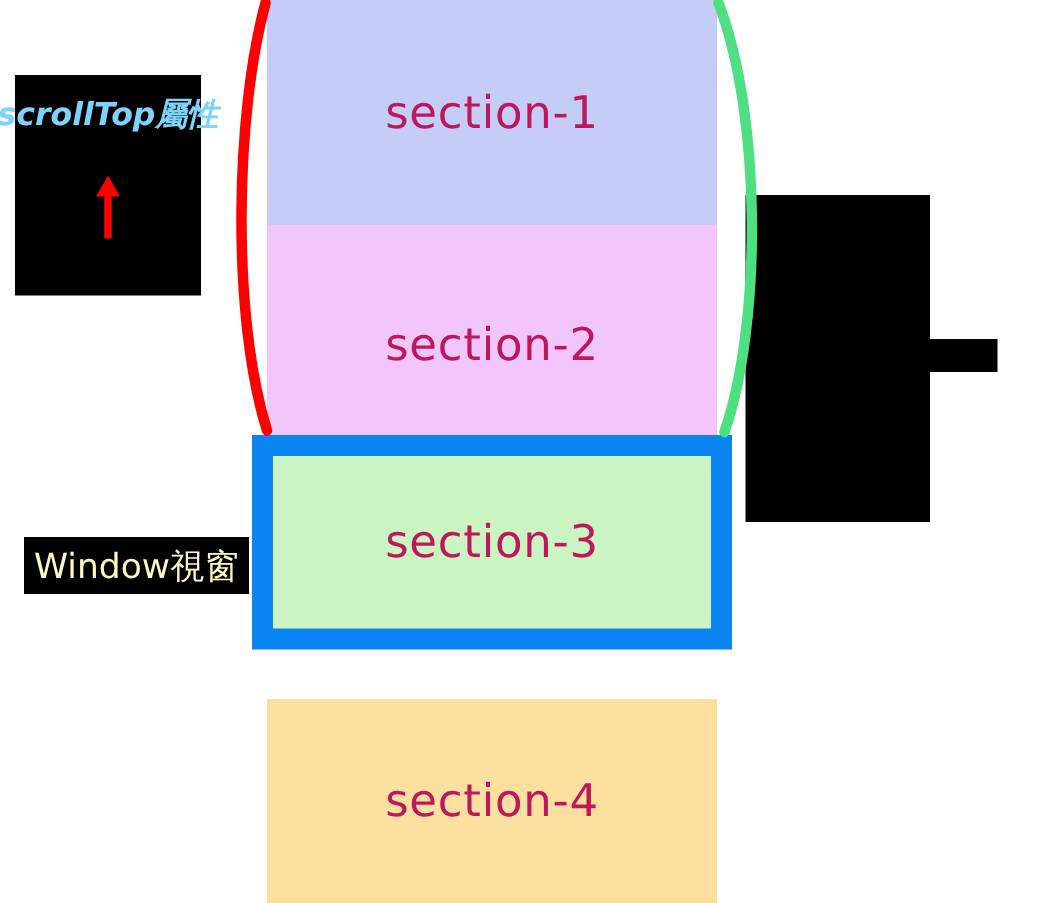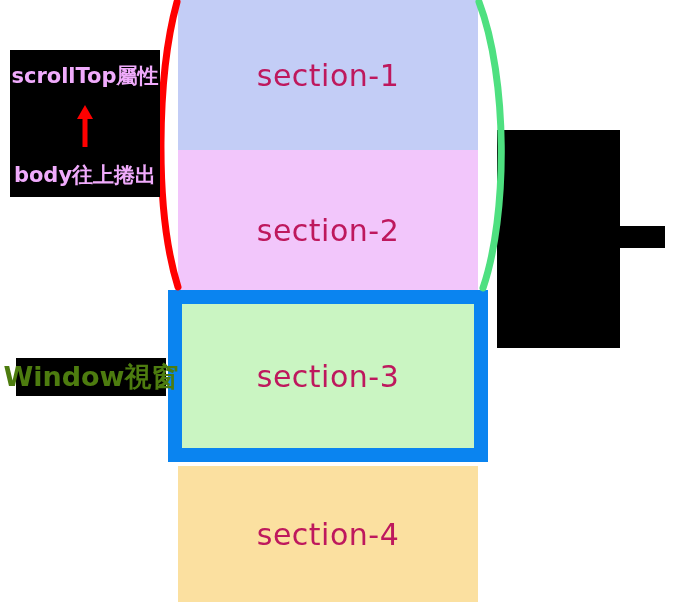--- a/index.html
+++ b/index.html
@@ -33,21 +33,21 @@
   #section-1 { top: 0px;   height: 150px; background: #c3cdf6; }
   #section-2 { top: 150px; height: 160px; background: #f2c6fb; }
   #section-4 { top: 466px; height: 136px; background: #fbe0a0; }
 
   
   #section-3-frame {
     position: absolute;
     left: 168px;
     top: 290px;
     width: 320px;
-    height: 172px;
+    height: 143px;
     background: #0a84f0;
     box-sizing: border-box;
     padding: 14px;
   }
   #section-3 {
     position: static;
     left: auto;
     width: 100%;
     height: 100%;
     background: #caf5c2;
@@ -65,28 +65,29 @@
 
   
   .label-box {
     position: absolute;
     background: #000000;
     box-sizing: border-box;
   }
   #scrolltop-label {
     left: 10px;
     top: 50px;
-    width: 150px;
+    width: 124px;
     height: 147px;
-    color: #f0abfc;
+    color: #7dd3fc;
     display: flex;
     flex-direction: column;
     align-items: center;
     justify-content: space-between;
     padding: 10px 0 8px 0;
+    font-style: italic;
   }
   .lbl-line {
     font-size: 21px;
     font-weight: bold;
     line-height: 1.15;
     text-align: center;
     white-space: nowrap;
   }
   #scrolltop-top { margin-top: 4px; }
   #scrolltop-bottom {
@@ -94,26 +95,26 @@
     flex-direction: column;
     align-items: center;
     margin-bottom: 2px;
   }
 
   #window-label {
     left: 16px;
     top: 358px;
     width: 150px;
     height: 38px;
-    color: #4d7c0f;
+    color: #fef9c3;
     display: flex;
     align-items: center;
     justify-content: center;
-    font-size: 27px;
-    font-weight: bold;
+    font-size: 23px;
+    font-weight: normal;
     white-space: nowrap;
   }
 
   #scrollheight-label {
     left: 497px;
     top: 130px;
     width: 123px;
     height: 218px;
     color: #ffffff;
     overflow: visible;
@@ -171,21 +172,20 @@
 
   <div class="label-box" id="scrolltop-label">
     <div class="lbl-line" id="scrolltop-top">scrollTop屬性</div>
 
     <svg width="30" height="44" viewBox="0 0 30 44">
       <line x1="15" y1="43" x2="15" y2="11" stroke="#ff0000" stroke-width="5"></line>
       <polygon points="15,1 7,15 23,15" fill="#ff0000"></polygon>
     </svg>
 
     <div id="scrolltop-bottom">
-      <div class="lbl-line">body往上捲出</div>
     </div>
   </div>
 
   <div class="label-box" id="window-label">
     <span>Window視窗</span>
   </div>
 
 </div>
 
 </body></html>

